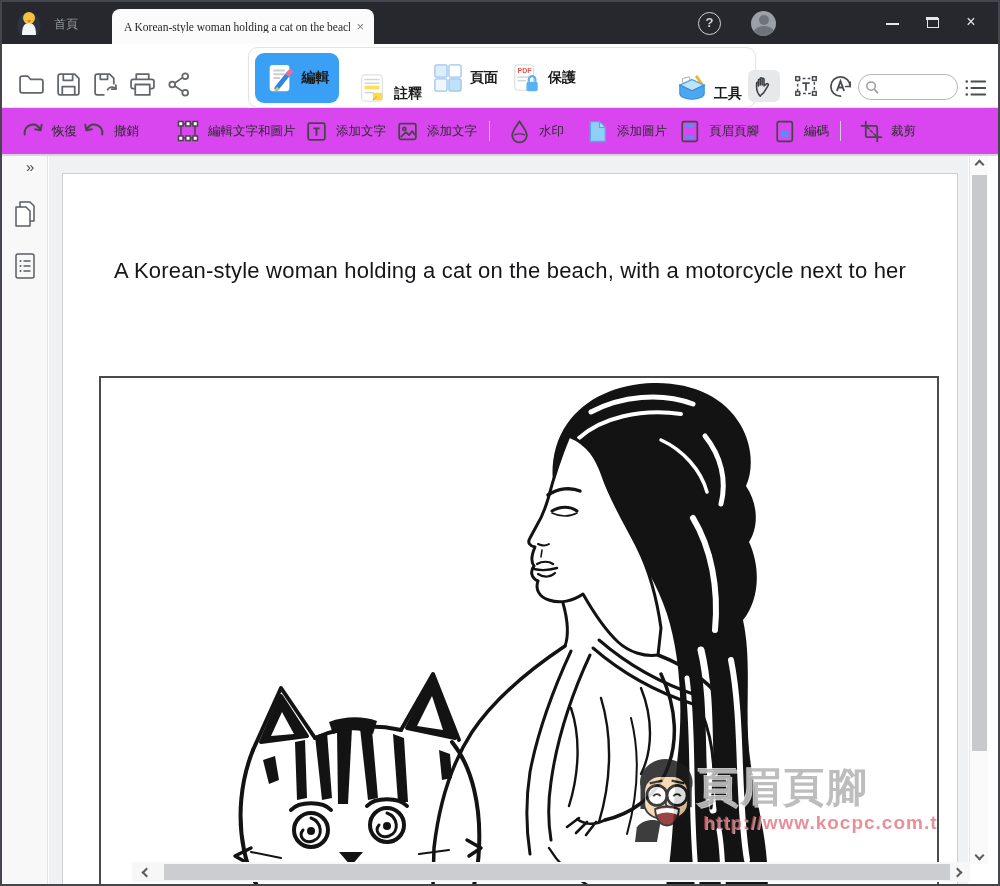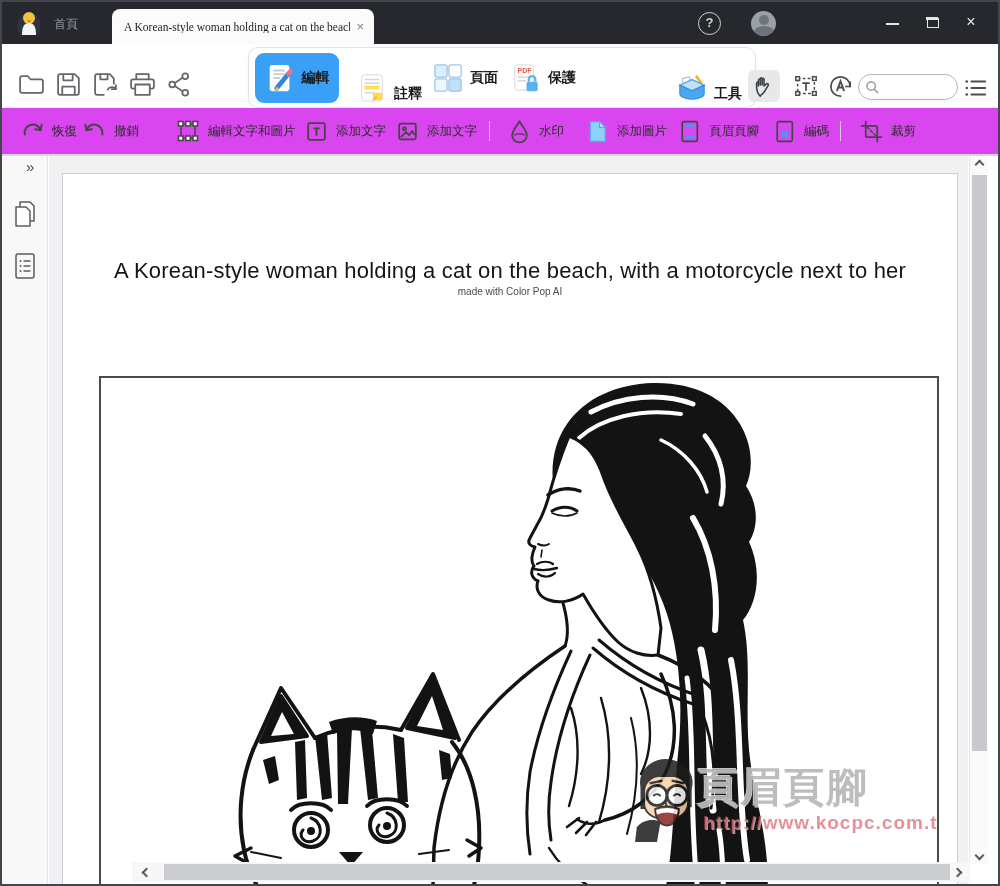--- a/index.html
+++ b/index.html
@@ -335,21 +335,20 @@
       <circle cx="7.5" cy="14" r="1" fill="#5a5d61" stroke="none"></circle>
           <path d="M10.5,14 H17.5"></path>
       <circle cx="7.5" cy="19" r="1" fill="#5a5d61" stroke="none"></circle>
           <path d="M10.5,19 H17.5"></path>
     </svg>
   </div>
 
   <div class="viewport">
     <div class="page">
       <div class="doc-title">A Korean-style woman holding a cat on the beach, with a motorcycle next to her</div>
-      <div class="doc-credit">made with Color Pop AI</div>
 
       <div class="art-frame">
         <svg width="836" height="560" viewBox="0 0 836 560">
           <g stroke="#131313" fill="none" stroke-linecap="round" stroke-linejoin="round">
 
             <path d="M467,150 C447,118 446,74 466,46 C484,20 516,6 552,5 C592,4 624,20 639,46 C651,66 653,90 645,108 C657,126 658,148 648,164 C661,192 657,224 642,242 C652,288 642,336 650,388 C658,440 673,478 664,545 L556,545 C574,488 571,430 577,376 C583,322 577,270 566,236 C556,206 542,182 526,167 C508,151 489,152 467,150 Z" fill="#131313" stroke="none"></path>
 
             <g stroke="#ffffff" fill="none">
               <path d="M490,34 C520,18 560,14 592,26" stroke-width="5"></path>
               <path d="M478,60 C500,40 540,30 580,36" stroke-width="4"></path>

